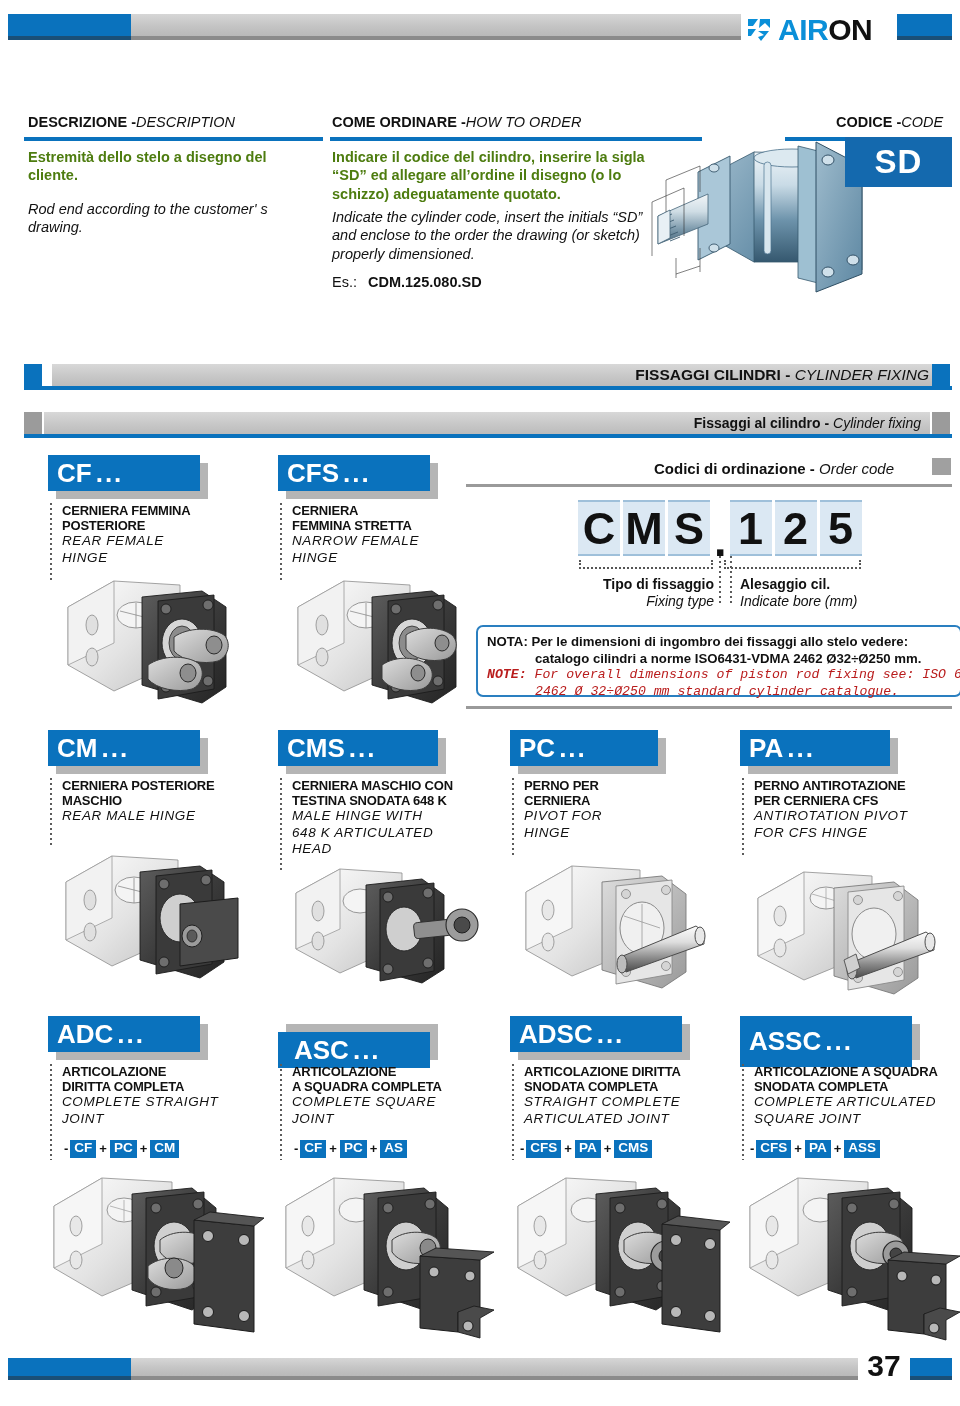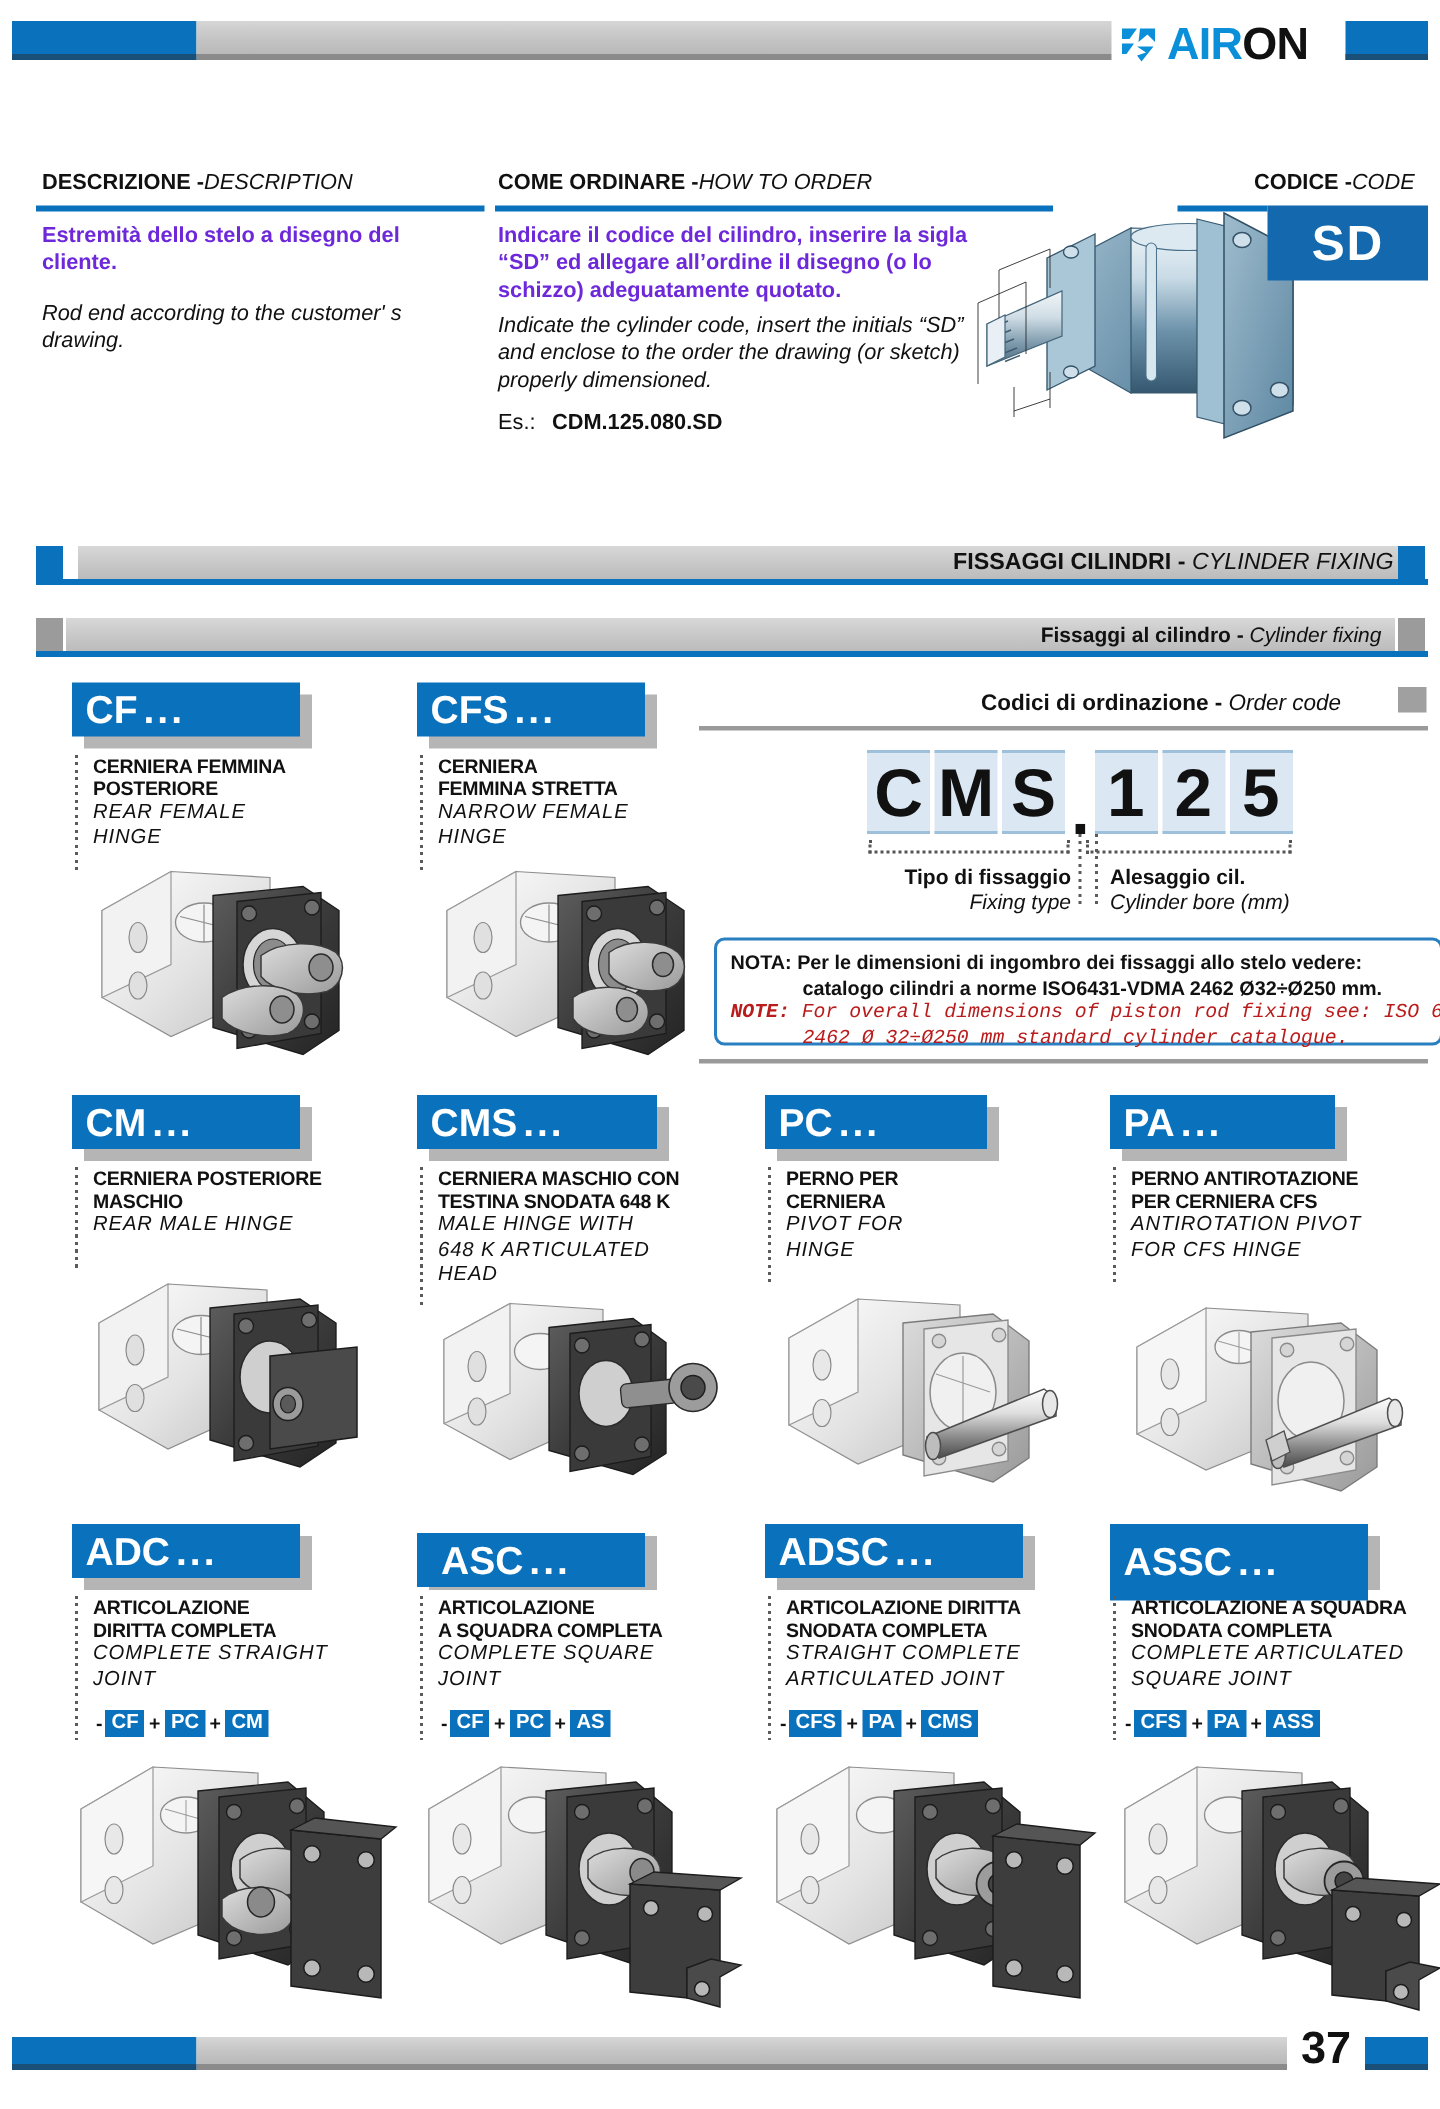--- a/index.html
+++ b/index.html
@@ -35,21 +35,21 @@
 
   
   .hdr-label {
     position: absolute; font-size: 14.5px; font-weight: bold;
     color: #111; white-space: nowrap;
   }
   .hdr-label .it { font-weight: normal; font-style: italic; text-align: center; }
   .rule-blue { position: absolute; height: 4px; background: #0a72bd; }
 
   
-  .para-b { position: absolute; font-size: 14.5px; font-weight: bold; color: #6d28d9; line-height: 1.27; }
+  .para-b { position: absolute; font-size: 14.5px; font-weight: bold; color: #4d7c0f; line-height: 1.27; }
   .para-i { position: absolute; font-size: 14.5px; font-style: italic; color: #111; line-height: 1.27; }
   .es-row { position: absolute; font-size: 14.5px; color: #111; white-space: nowrap; }
   .es-row .lab { font-weight: normal; }
   .es-row .val { font-weight: bold; margin-left: 11px; }
 
   
   .sd-chip {
     position: absolute; background: #1469ae; color: #fff;
     font-size: 33px; font-weight: bold; text-align: center;
     letter-spacing: 1px; display: flex; align-items: center; justify-content: center;
@@ -320,21 +320,21 @@
   <div class="brace" style="left:724px; top:560px; width:137px;"></div>
 
   <div class="oc-cap" style="left:574px; top:576px; width:140px; text-align:right;">
     <span class="b">Tipo di fissaggio</span>
     <span class="i">Fixing type</span>
   </div>
   <div class="oc-divider" style="left:719px; top:556px; height:48px;"></div>
   <div class="oc-divider" style="left:730px; top:556px; height:48px;"></div>
   <div class="oc-cap" style="left:740px; top:576px; width:180px;">
     <span class="b">Alesaggio cil.</span>
-    <span class="i">Cylinder bore (mm)</span>
+    <span class="i">Indicate bore (mm)</span>
   </div>
 
   <div class="notebox" style="left:476px; top:625px; width:486px; height:72px;">
     <div class="note-l1">NOTA: Per le dimensioni di ingombro dei fissaggi allo stelo vedere:</div>
     <div class="note-l1" style="padding-left:48px;">catalogo cilindri a norme ISO6431-VDMA 2462 Ø32÷Ø250 mm.</div>
     <div class="note-l2"><b>NOTE:</b><span> For overall dimensions of piston rod fixing see: ISO 6431-VDMA</span></div>
     <div class="note-l2" style="padding-left:48px;">2462 Ø 32÷Ø250 mm standard cylinder catalogue.</div>
   </div>
   <div class="oc-rule" style="left:466px; top:706px; width:486px; height:3px;"></div>
 
@@ -610,21 +610,21 @@
       <span class="tag">CF</span>
       <span class="plus">+</span>
       <span class="tag">PC</span>
       <span class="plus">+</span>
       <span class="tag">CM</span>
     </div>
   </div>
 
   <div class="card" style="left:278px; top:1016px;">
     <div class="chip-shadow" style="left:8px; top:8px; width:152px; height:36px;"></div>
-    <div class="chip" style="left:0; top:6px; width:152px; height:36px;padding-left:16px;">
+    <div class="chip" style="left:0; top:16px; width:152px; height:36px;padding-left:16px;">
       <span>ASC</span>
         <span class="dots">...</span>
     </div>
     <div class="dotrail" style="left:2px; top:48px; height:96px;"></div>
     <div class="card-desc" style="top:48px;">
       <div class="d-it">ARTICOLAZIONE</div>
       <div class="d-it">A SQUADRA COMPLETA</div>
       <div class="d-en">COMPLETE SQUARE</div>
       <div class="d-en">JOINT</div>
     </div>

